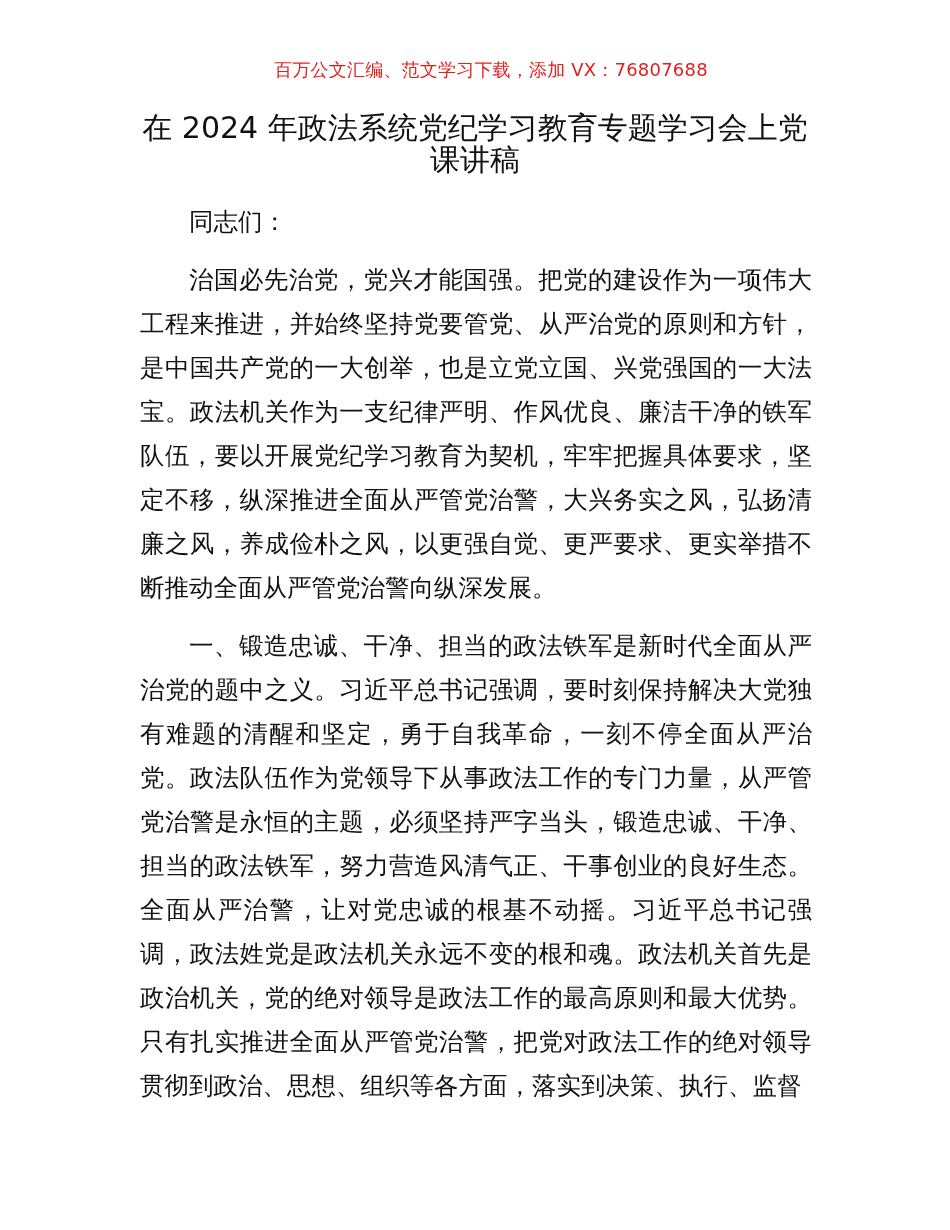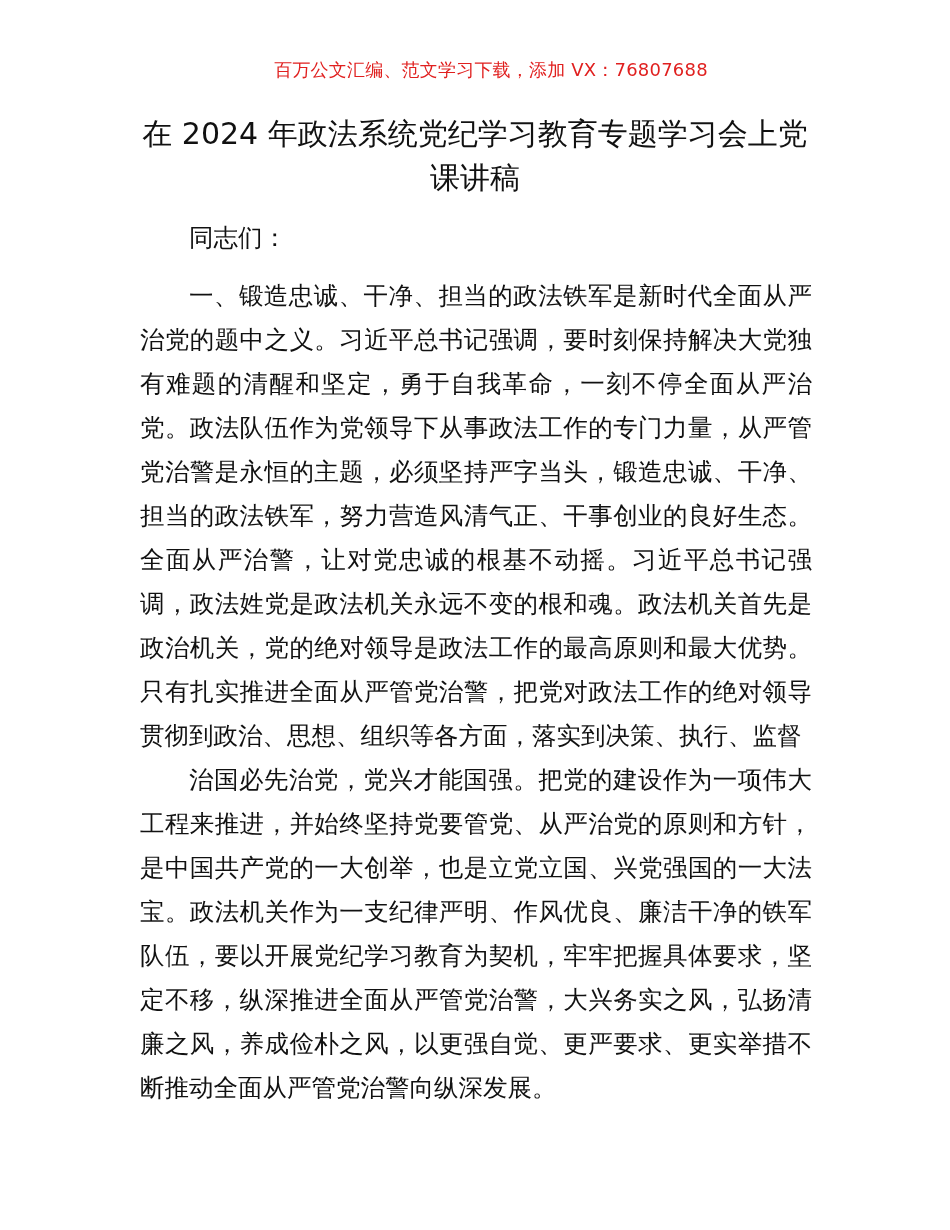--- a/index.html
+++ b/index.html
@@ -27,28 +27,28 @@
     letter-spacing: 0.2px;
     margin-left: 16px;
   }
   .title {
     position: absolute;
     top: 112px;
     left: 130px;
     width: 690px;
     text-align: center;
     font-size: 30px;
-    line-height: 44px;
+    line-height: 32px;
     color: #111111;
     margin: 0;
     font-weight: normal;
   }
   .body-text {
     position: absolute;
-    top: 216px;
+    top: 200px;
     left: 140px;
     width: 672px;
   }
   .para {
     margin: 0 0 0 0;
     font-size: 24.5px;
     line-height: 44px;
     text-align: justify;
     text-indent: 49px;
     color: #111111;
@@ -66,15 +66,15 @@
 </style>
 </head>
 <body>
 
 <div class="watermark">百万公文汇编、范文学习下载，添加 VX：76807688</div>
 
 <h1 class="title">在 2024 年政法系统党纪学习教育专题学习会上党课讲稿</h1>
 
 <div class="body-text">
   <p class="greeting para">同志们：</p>
+  <p class="para">治国必先治党，党兴才能国强。把党的建设作为一项伟大工程来推进，并始终坚持党要管党、从严治党的原则和方针，是中国共产党的一大创举，也是立党立国、兴党强国的一大法宝。政法机关作为一支纪律严明、作风优良、廉洁干净的铁军队伍，要以开展党纪学习教育为契机，牢牢把握具体要求，坚定不移，纵深推进全面从严管党治警，大兴务实之风，弘扬清廉之风，养成俭朴之风，以更强自觉、更严要求、更实举措不断推动全面从严管党治警向纵深发展。</p>
   <p class="para gap">一、锻造忠诚、干净、担当的政法铁军是新时代全面从严治党的题中之义。习近平总书记强调，要时刻保持解决大党独有难题的清醒和坚定，勇于自我革命，一刻不停全面从严治党。政法队伍作为党领导下从事政法工作的专门力量，从严管党治警是永恒的主题，必须坚持严字当头，锻造忠诚、干净、担当的政法铁军，努力营造风清气正、干事创业的良好生态。全面从严治警，让对党忠诚的根基不动摇。习近平总书记强调，政法姓党是政法机关永远不变的根和魂。政法机关首先是政治机关，党的绝对领导是政法工作的最高原则和最大优势。只有扎实推进全面从严管党治警，把党对政法工作的绝对领导贯彻到政治、思想、组织等各方面，落实到决策、执行、监督</p>
-  <p class="para">治国必先治党，党兴才能国强。把党的建设作为一项伟大工程来推进，并始终坚持党要管党、从严治党的原则和方针，是中国共产党的一大创举，也是立党立国、兴党强国的一大法宝。政法机关作为一支纪律严明、作风优良、廉洁干净的铁军队伍，要以开展党纪学习教育为契机，牢牢把握具体要求，坚定不移，纵深推进全面从严管党治警，大兴务实之风，弘扬清廉之风，养成俭朴之风，以更强自觉、更严要求、更实举措不断推动全面从严管党治警向纵深发展。</p>
 </div>
 
 </body></html>

